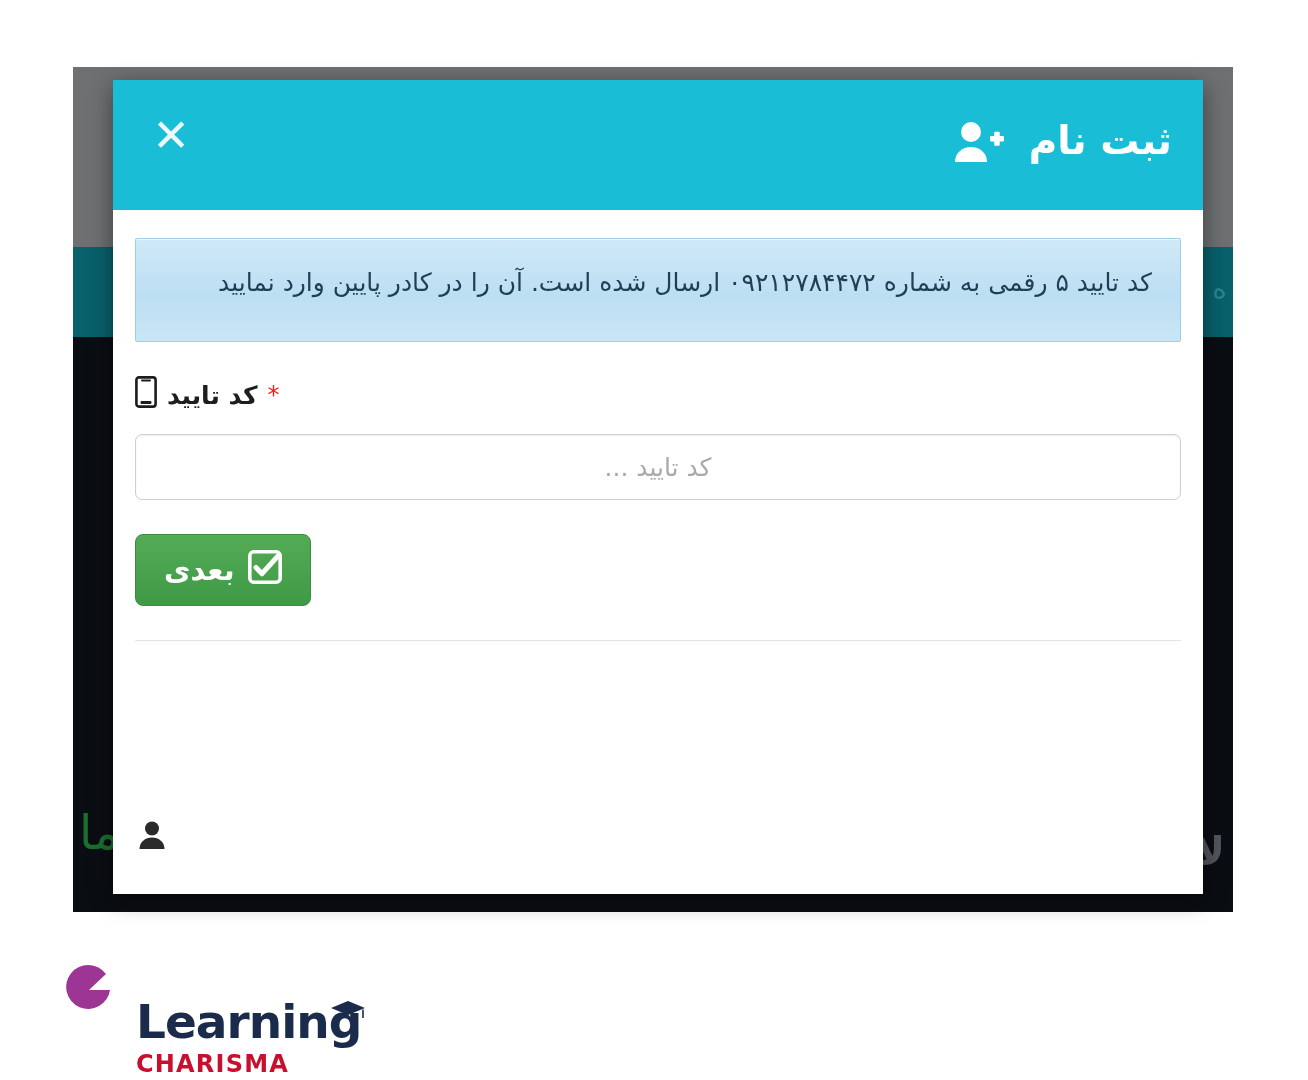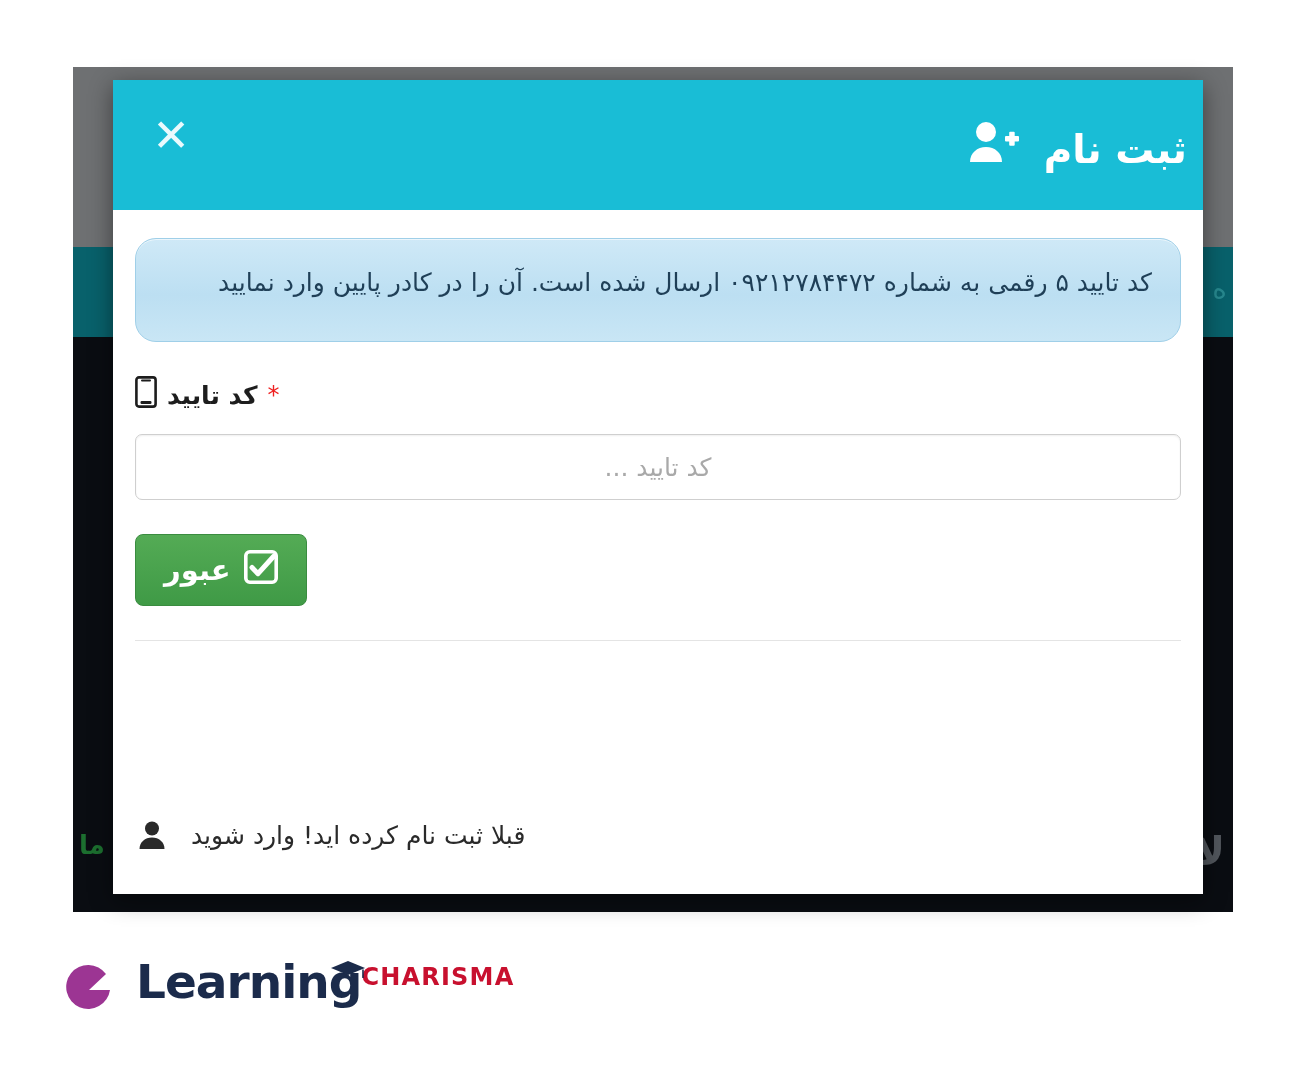--- a/index.html
+++ b/index.html
@@ -31,22 +31,22 @@
   }
   .bd-gray  { top: 0;    height: 180px; background: #6e7072; }
   .bd-teal  { top: 180px; height: 90px;  background: #08616b; }
   .bd-black { top: 270px; height: 575px; background: #0a0d12; }
 
   .bd-green-text {
     position: absolute;
     left: 6px;
     bottom: 52px;
     color: #1e7a33;
-    font-size: 26px;
-    font-weight: bold;
+    font-size: 48px;
+    font-weight: normal;
     letter-spacing: -1px;
     white-space: nowrap;
     opacity: .9;
   }
   .bd-gray-text {
     position: absolute;
     right: 8px;
     bottom: 38px;
     color: #6b7076;
     font-size: 40px;
@@ -80,25 +80,25 @@
   .modal-header {
     height: 130px;
     background: #19bdd6;
     position: relative;
     flex: 0 0 auto;
     display: flex;
     align-items: center;
   }
   .modal-title {
     position: absolute;
-    right: 16px;
+    right: 31px;
     top: 50%;
     transform: translateY(-50%);
     display: flex;
-    align-items: flex-end;
+    align-items: flex-start;
     gap: 25px;
     flex-direction: row-reverse;
     color: #ffffff;
     font-size: 39px;
     font-weight: bold;
     line-height: 1;
     white-space: nowrap;
   }
   .user-plus-icon { display: block; }
   .close-btn {
@@ -122,21 +122,21 @@
 
   .modal-body {
     flex: 1 1 auto;
     padding: 28px 22px 0 22px;
     box-sizing: border-box;
   }
 
   .alert-info {
     background: linear-gradient(to bottom, #cfe9f7 0%, #bcdff2 55%, #c9e6f5 100%);
     border: 1px solid #9fcfe8;
-    border-radius: 21px;
+    border-radius: 2px;
     padding: 24px 28px;
     min-height: 104px;
     box-sizing: border-box;
     color: #1f3f57;
     font-size: 25px;
     line-height: 1.62;
     text-align: right;
     direction: rtl;
     box-shadow: inset 0 1px 0 rgba(255,255,255,.6);
   }
@@ -237,21 +237,21 @@
   
   #brand-logo {
     position: absolute;
     left: 58px;
     top: 958px;
     display: flex;
     align-items: flex-start;
     gap: 16px;
     direction: ltr;
   }
-  .logo-wordmark { display: flex; flex-direction: row; }
+  .logo-wordmark { display: flex; flex-direction: column; margin-top: 40px; }
   .logo-learning {
     position: relative;
     color: #1b2b4b;
     font-size: 47px;
     font-weight: bold;
     line-height: 1;
     letter-spacing: -1px;
     font-family: "DejaVu Sans", "Liberation Sans", sans-serif;
   }
   .logo-cap {
@@ -318,36 +318,35 @@
     </div>
 
     <div class="action-row">
       <button class="btn-next">
         <span class="check-square-icon">
           <svg width="34" height="34" viewBox="0 0 34 34" xmlns="http://www.w3.org/2000/svg">
             <rect x="1.8" y="1.8" width="30.4" height="30.4" rx="4" fill="none" stroke="#ffffff" stroke-width="3.6"></rect>
             <path d="M8 17.5l6 6.2L29.5 6.5" fill="none" stroke="#ffffff" stroke-width="5" stroke-linecap="round" stroke-linejoin="round"></path>
           </svg>
         </span>
-        <span>عبور</span>
+        <span>بعدی</span>
       </button>
     </div>
 
     <hr class="modal-divider">
   </div>
 
   <div class="modal-footer">
     <a class="footer-link" href="#">
       <span class="fi">
         <svg width="30" height="30" viewBox="0 0 30 30" xmlns="http://www.w3.org/2000/svg">
           <circle cx="15" cy="8.5" r="7" fill="#2a2a2a"></circle>
           <path d="M2.5 29c0-7 5.6-11.5 12.5-11.5S27.5 22 27.5 29z" fill="#2a2a2a"></path>
         </svg>
       </span>
-      <span class="footer-link-text">قبلا ثبت نام کرده اید! وارد شوید</span>
     </a>
   </div>
 
 </div>
 
 <div id="brand-logo">
   <span>
     <svg width="62" height="62" viewBox="0 0 62 62" xmlns="http://www.w3.org/2000/svg">
       <path d="M48 16 A22 22 0 1 0 52 32 L31 32 Z" fill="#9c3593"></path>
     </svg>

